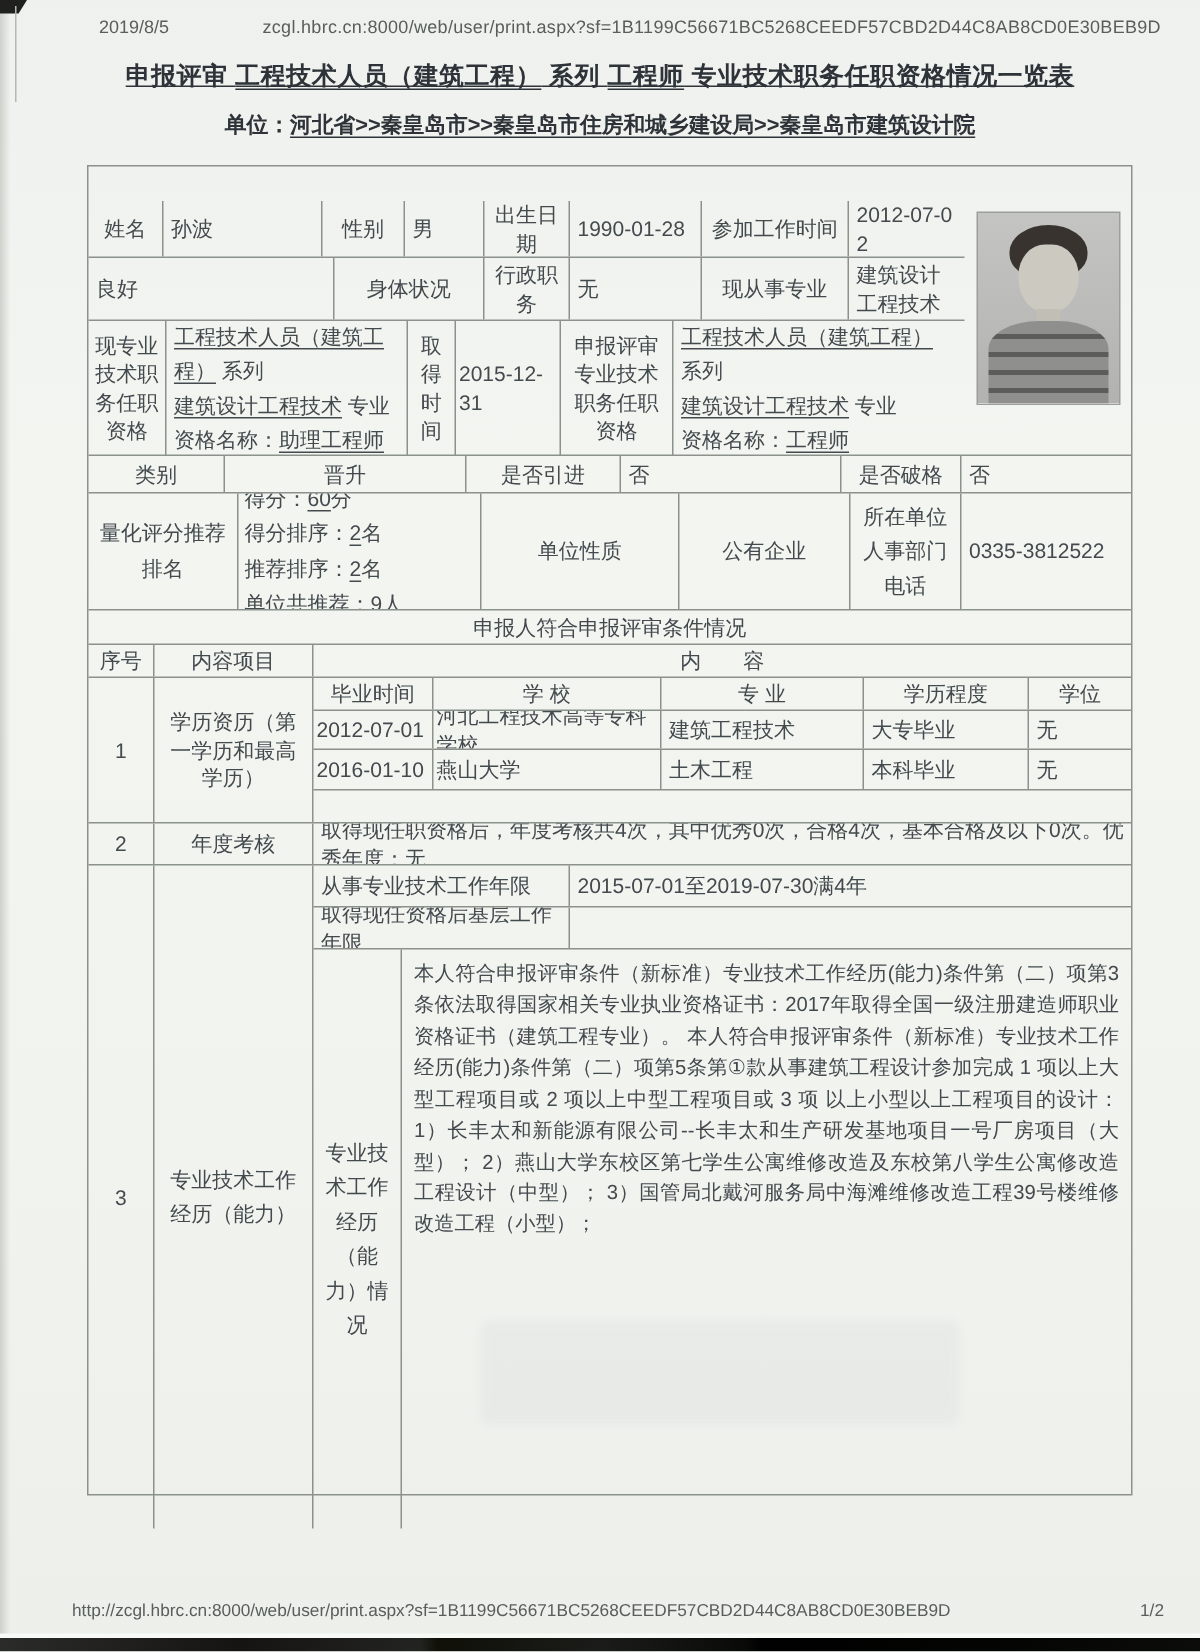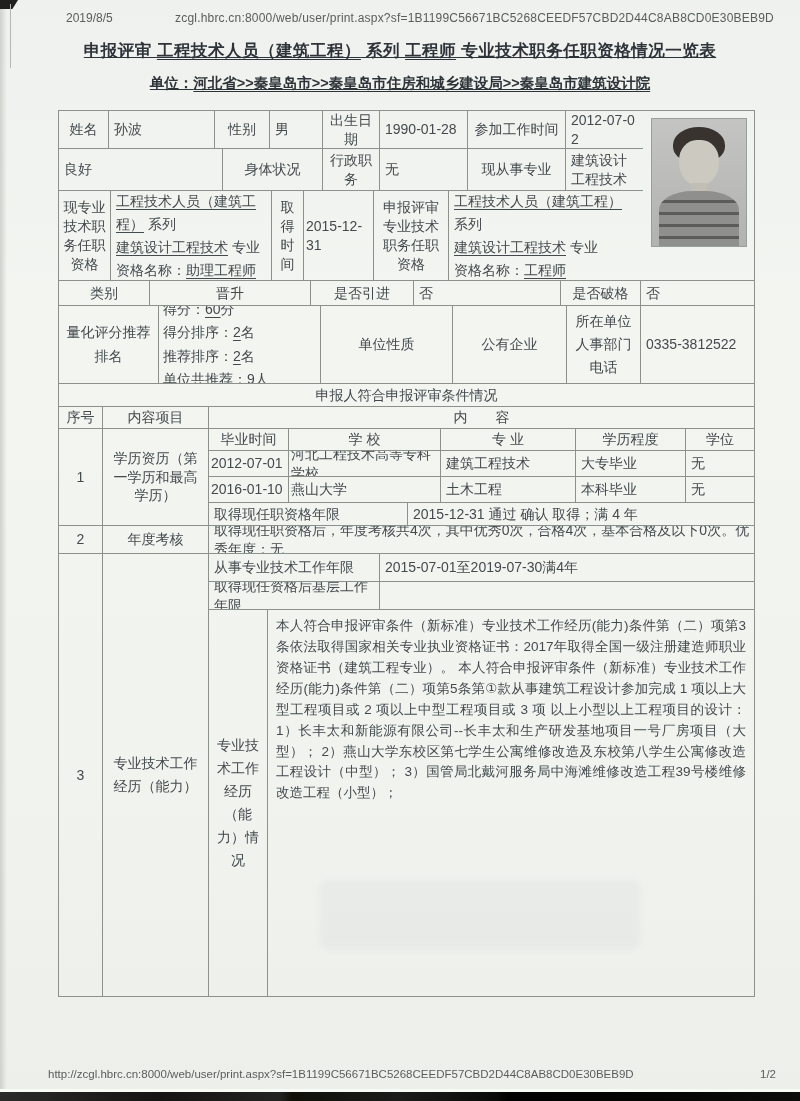--- a/index.html
+++ b/index.html
@@ -13,36 +13,36 @@
     background:linear-gradient(90deg,#cdd2cb,rgba(205,210,203,0));pointer-events:none;}
   .corner-mark{position:absolute;top:0;left:0;width:18px;height:9px;background:#20201e;
     transform:skewX(-32deg);transform-origin:top left;}
   .edge-line{position:absolute;left:10px;top:4px;width:1px;height:64px;background:#b3b8b0;}
   .meta-top{position:absolute;top:11px;left:0;width:100%;font-size:12px;color:#575e5b;}
   .meta-date{position:absolute;left:46px;top:0;margin-left:20px;}
   .meta-url{position:absolute;left:175px;top:0;letter-spacing:.2px;}
   .doc-title{position:absolute;top:40px;left:0;width:100%;text-align:center;
     font-size:16.5px;font-weight:bold;color:#2d3338;letter-spacing:.5px;text-decoration:underline;}
   .unit-line{position:absolute;top:74px;left:0;width:100%;text-align:center;
-    font-size:14.5px;font-weight:bold;color:#2d3338;text-decoration:underline;}
+    font-size:14.5px;font-weight:bold;color:#2d3338;}
   .u{text-decoration:underline;text-underline-offset:3px;text-decoration-thickness:1px;}
 
   .tbl{position:absolute;left:58px;top:110px;width:697px;height:887px;
     border:1px solid #8b918b;font-size:14px;line-height:1.35;box-sizing:border-box;}
   .tbl *{box-sizing:border-box;}
   .r{display:flex;border-bottom:1px solid #8b918b;}
   .r.nb{border-bottom:none;}
   .c{border-right:1px solid #8b918b;display:flex;align-items:center;justify-content:center;
      text-align:center;padding:2px 4px;overflow:hidden;}
   .c.last{border-right:none;}
   .c.l{justify-content:flex-start;text-align:left;padding-left:5px;}
   .c.top{align-items:flex-start;}
   .c.col{flex-direction:column;align-items:flex-start;justify-content:center;text-align:left;}
   .wrapA{word-break:break-all;}
-  .sectA{display:flex;border-bottom:1px solid #8b918b;height:170px;}
+  .sectA{display:flex;border-bottom:1px solid #8b918b;height:170px;margin-top:23px;}
   .sectA-left{width:584px;}
   .photo-cell{flex:1;display:flex;align-items:flex-start;justify-content:center;}
   .photo-box{width:94px;height:127px;margin-top:8px;position:relative;overflow:hidden;
     background:linear-gradient(180deg,#c4c4c2 0%,#b2b2b0 100%);box-shadow:0 0 0 1px #9a9f9a;}
   .ph-hair{position:absolute;top:8px;left:21px;width:52px;height:36px;background:#38332e;
     border-radius:50% 50% 45% 45%;}
   .ph-face{position:absolute;top:21px;left:27px;width:40px;height:46px;background:#ccc9c1;
     border-radius:46% 46% 52% 52%;}
   .ph-neck{position:absolute;top:64px;left:39px;width:16px;height:13px;background:#c1beb6;}
   .ph-shirt{position:absolute;bottom:0;left:7px;width:80px;height:55px;
@@ -176,24 +176,20 @@
           <div class="c l" style="width:110px">大专毕业</div>
           <div class="c l last" style="flex:1">无</div>
         </div>
         <div class="r" style="height:27px">
           <div class="c l" style="width:80px;padding:2px 2px">2016-01-10</div>
           <div class="c l" style="width:152px;padding:2px 2px">燕山大学</div>
           <div class="c l" style="width:135px">土木工程</div>
           <div class="c l" style="width:110px">本科毕业</div>
           <div class="c l last" style="flex:1">无</div>
         </div>
-        <div class="r nb" style="height:22px">
-          <div class="c l" style="width:199px">取得现任职资格年限</div>
-          <div class="c l last" style="flex:1">2015-12-31 通过 确认 取得；满 4 年</div>
-        </div>
       </div>
     </div>
 
     <div class="r" style="height:28px">
       <div class="c" style="width:44px">2</div>
       <div class="c" style="width:106px">年度考核</div>
       <div class="c l last" style="flex:1">取得现任职资格后，年度考核共4次，其中优秀0次，合格4次，基本合格及以下0次。优秀年度：无</div>
     </div>
 
     <div class="r nb" style="height:442px">

